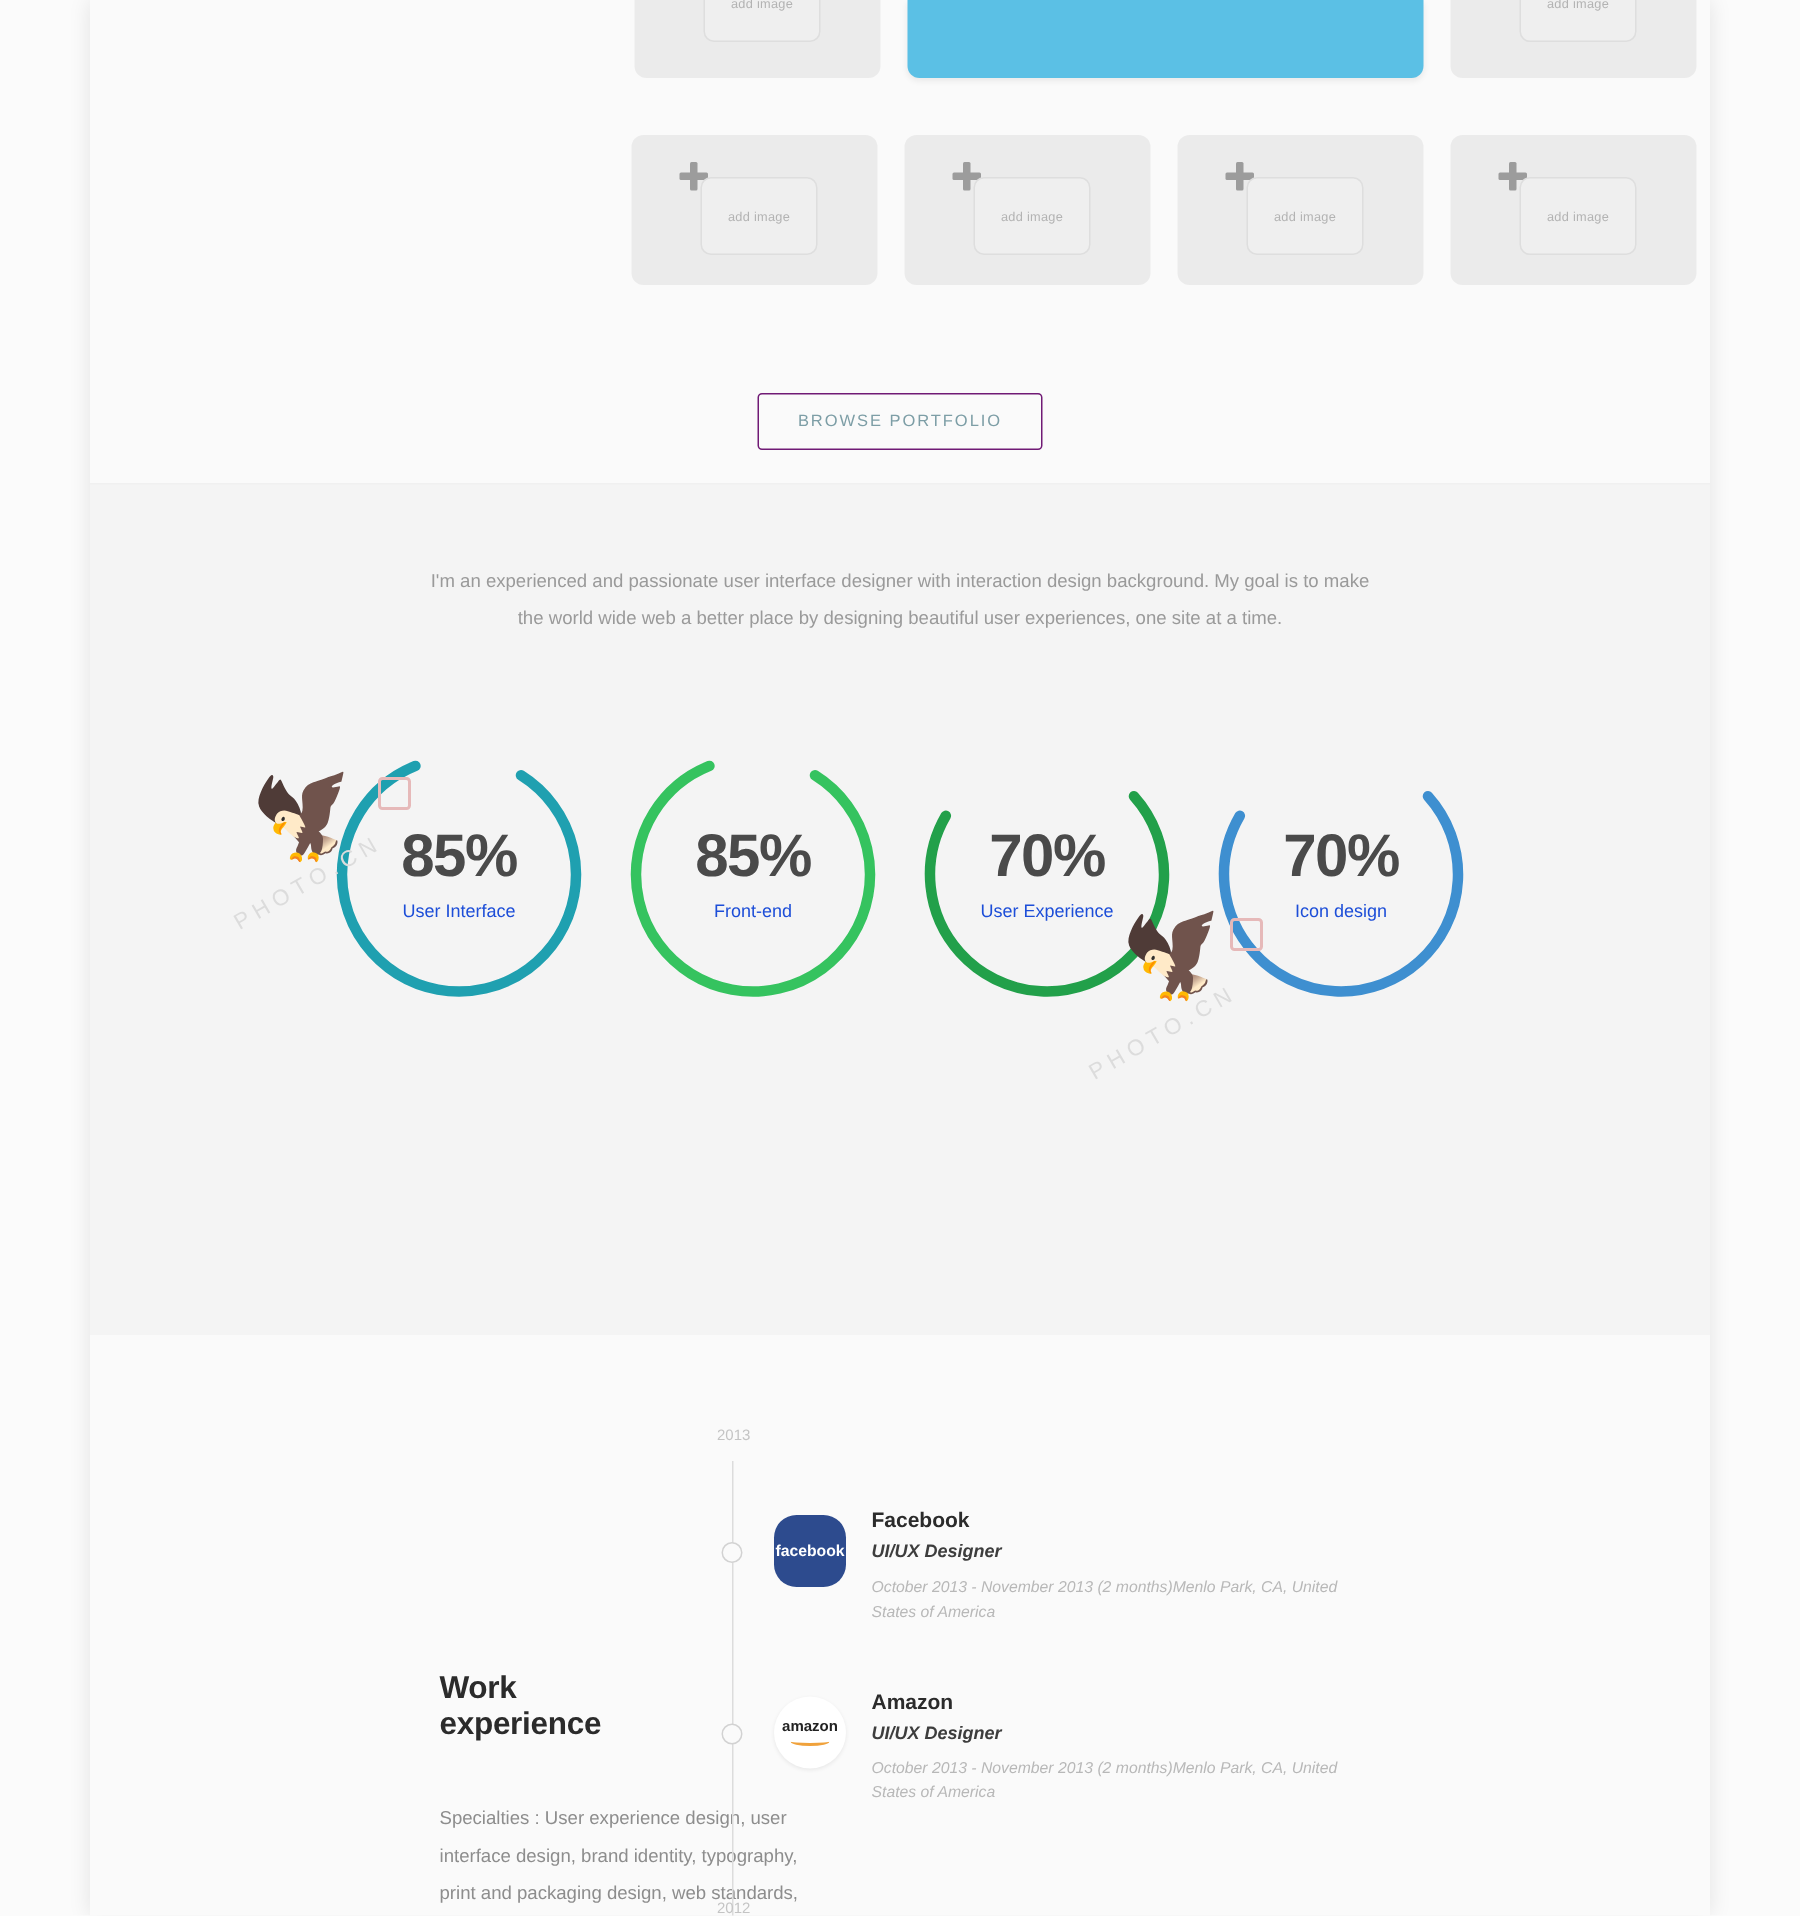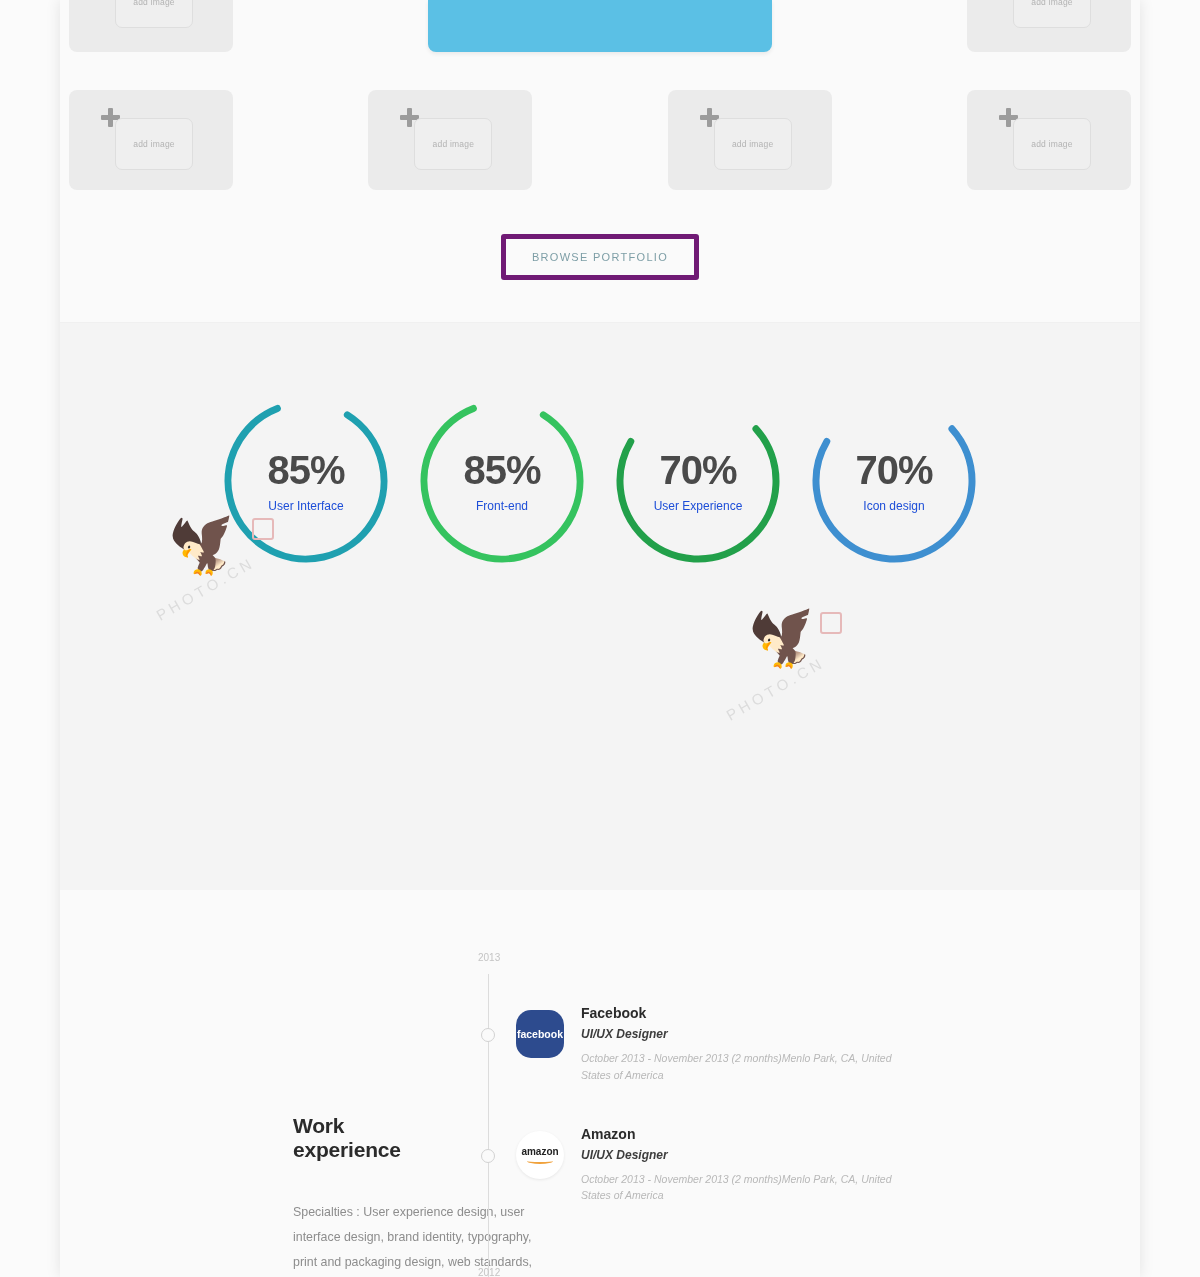--- a/index.html
+++ b/index.html
@@ -17,21 +17,21 @@
     background:#fafafa;
     box-shadow:0 0 14px rgba(0,0,0,.10);
   }
   
   .sec-portfolio {
     position:relative;
     background:#fafafa;
     height:322px;
     overflow:hidden;
   }
-  .grid-row { display:flex; justify-content:space-between; gap:0px; }
+  .grid-row { display:flex; justify-content:flex-end; gap:0px; }
   .card {
     width:164px; height:100px;
     background:#ebebeb;
     border-radius:8px;
     position:relative;
     margin:0 9px;
     flex:none;
   }
   .card.row1 { height:52px; border-radius:0 0 8px 8px; }
   .card.blue {
@@ -57,29 +57,30 @@
   }
   .plus:before, .plus:after {
     content:""; position:absolute; background:#9c9c9c; border-radius:1px;
   }
   .plus:before { left:7px; top:0; width:5px; height:19px; }
   .plus:after  { left:0; top:7px; width:19px; height:5px; }
 
   .browse-wrap { text-align:center; margin-top:44px; }
   .browse-btn {
     display:inline-block;
-    border:5px solid #701a75;
+    border:1px solid #701a75;
     background:transparent;
     color:#7d9ea6;
     font-size:11px;
     letter-spacing:1.3px;
     padding:12px 26px;
     border-radius:3px;
     font-family:"Liberation Sans", sans-serif;
     cursor:pointer;
+    margin-top:28px;
   }
 
   
   .sec-skills {
     background:#f4f4f4;
     height:568px;
     position:relative;
     border-top:1px solid #f0f0f0;
   }
   .sec-title {
@@ -237,20 +238,21 @@
         </div>
       </div>
     </div>
 
     <div class="browse-wrap">
       <button class="browse-btn">BROWSE PORTFOLIO</button>
     </div>
   </section>
 
   <section class="sec-skills">
+    <p class="skills-desc">I'm an experienced and passionate user interface designer with interaction design background. My goal is to make the world wide web a better place by designing beautiful user experiences, one site at a time.</p>
 
     <div class="rings">
 
       <div class="ring">
         <svg width="180" height="180" viewBox="0 0 180 180">
           <circle cx="90" cy="90" r="78" fill="none" stroke="#1fa0b0" stroke-width="7" stroke-linecap="round" stroke-dasharray="416.6 490.1" transform="rotate(32 90 90)"></circle>
         </svg>
         <div class="ring-text">
           <span class="ring-pct">85%</span>
           <span class="ring-lbl">User Interface</span>

